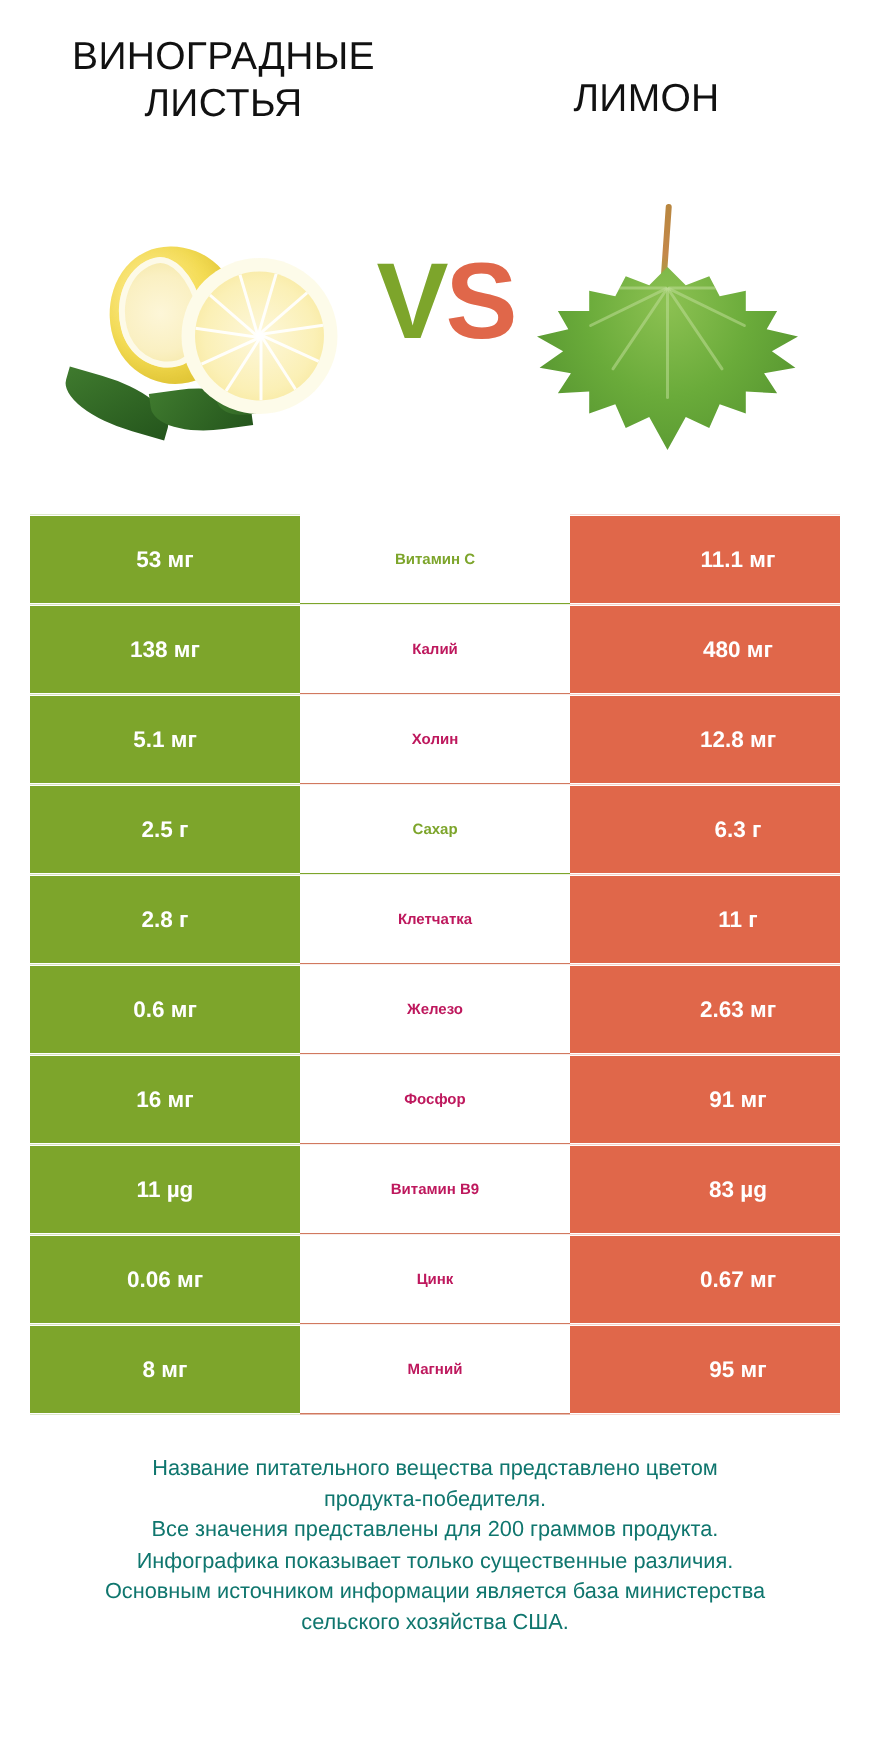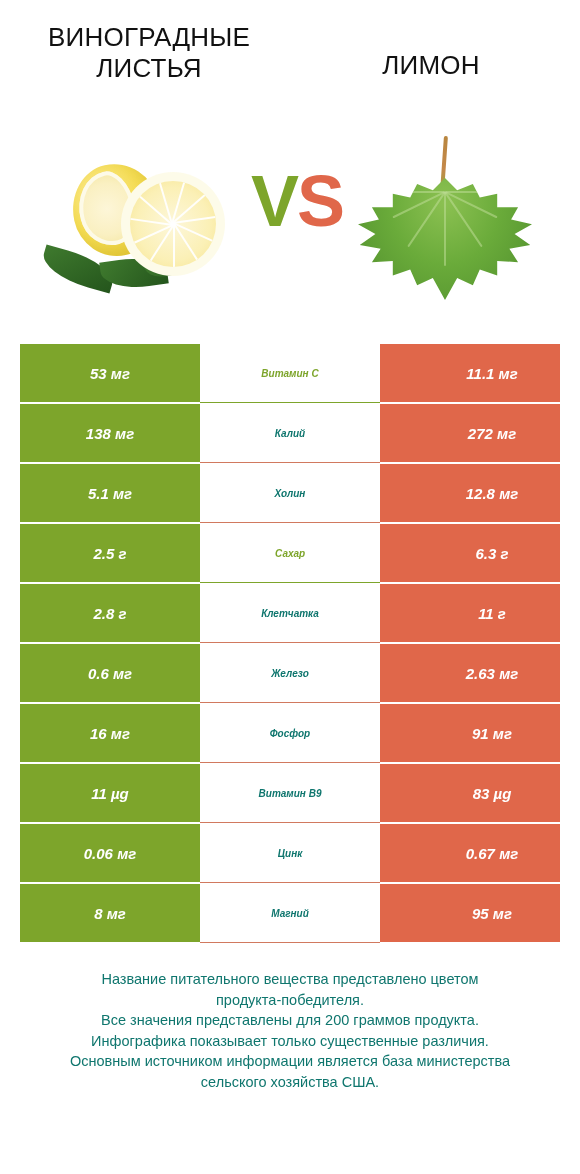--- a/index.html
+++ b/index.html
@@ -164,21 +164,20 @@
   }
 
   
   .table {
     width: 540px;
     margin: 18px auto 0 auto;
   }
   .row {
     display: flex;
     height: 60px;
-    font-style: italic;
   }
   .cell {
     display: flex;
     align-items: center;
     justify-content: center;
     box-sizing: border-box;
     font-size: 15px;
   }
   .cell-left, .cell-right {
     width: 180px;
@@ -189,21 +188,21 @@
   }
   .cell-left  { background: #7da52b; }
   .cell-right { background: #e0674a; padding-left: 44px; }
   .cell-mid {
     width: 180px;
     background: #ffffff;
     font-weight: 700;
     font-size: 10px;
   }
   .cell-mid.win-left  { color: #7da52b; border-top: 1px solid #ffffff; border-bottom: 1px solid #7da52b; }
-  .cell-mid.win-right { color: #0f766e; border-top: 1px solid #ffffff; border-bottom: 1px solid #d1795f; }
+  .cell-mid.win-right { color: #be185d; border-top: 1px solid #ffffff; border-bottom: 1px solid #d1795f; }
   .row:first-child .cell-mid { border-top: 1px solid #ffffff; }
 
   
   .footer {
     width: 520px;
     margin: 26px auto 0 auto;
     text-align: center;
     font-size: 14.5px;
     line-height: 1.42;
     color: #0f766e;
@@ -271,21 +270,21 @@
 
 <div class="table" id="comparison-table">
     <div class="row">
       <div class="cell cell-left">53 мг</div>
       <div class="cell cell-mid win-left">Витамин С</div>
       <div class="cell cell-right">11.1 мг</div>
     </div>
     <div class="row">
       <div class="cell cell-left">138 мг</div>
       <div class="cell cell-mid win-right">Калий</div>
-      <div class="cell cell-right">272 мг</div>
+      <div class="cell cell-right">480 мг</div>
     </div>
     <div class="row">
       <div class="cell cell-left">5.1 мг</div>
       <div class="cell cell-mid win-right">Холин</div>
       <div class="cell cell-right">12.8 мг</div>
     </div>
     <div class="row">
       <div class="cell cell-left">2.5 г</div>
       <div class="cell cell-mid win-left">Сахар</div>
       <div class="cell cell-right">6.3 г</div>

